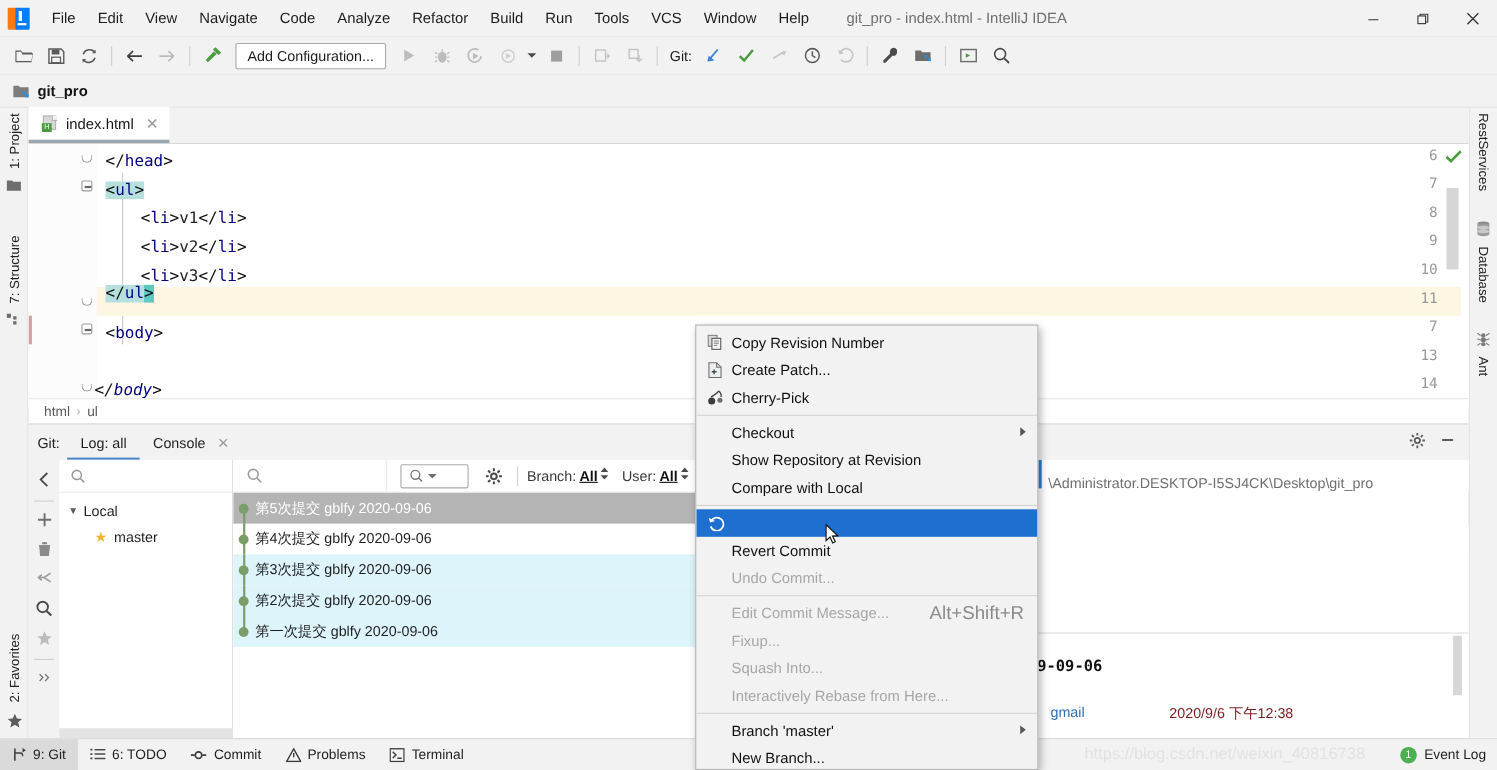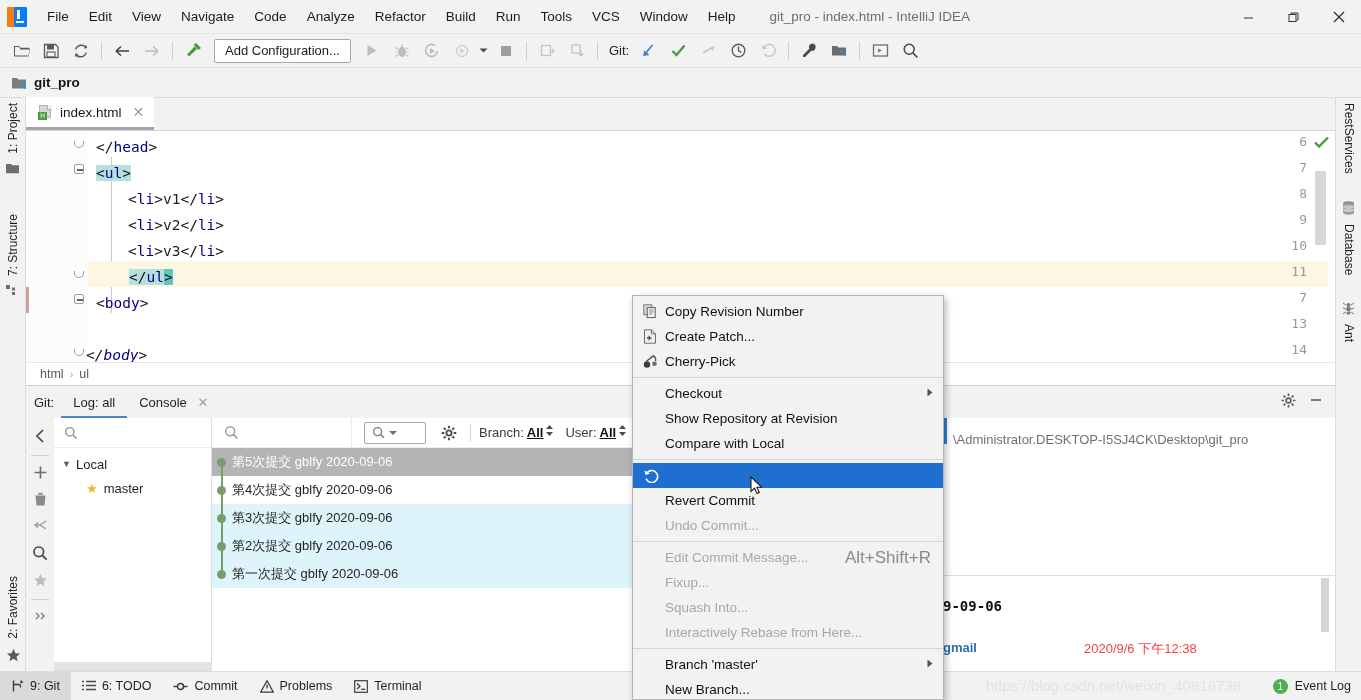--- a/index.html
+++ b/index.html
@@ -156,22 +156,22 @@
   .cmsg{ flex:1; white-space:nowrap; overflow:hidden;}
   .cauth{ width:62px; text-align:right; padding-right:14px; white-space:nowrap;}
   .tagchip{ display:inline-flex; align-items:center; gap:4px; margin-right:8px;}
   .tagbox{ background:#d4e9f2; padding:1px 4px; border-radius:1px; display:inline-flex; align-items:center; gap:3px;}
   .bang{ color:#5a7fa8; font-weight:bold; font-size:12px;}
 
   .detailcol{ position:absolute; right:0; top:0; width:393px; height:254px; background:#fff; border-left:1px solid #dcdcdc;}
   .dpath{ font-size:13px; color:#707070; padding:14px 0 0 10px; white-space:nowrap;}
   .dsplit{ position:absolute; left:0; top:157px; width:393px; height:1px; background:#dcdcdc;}
   .ddate{ position:absolute; left:0; top:180px; font-family:"DejaVu Sans Mono",monospace; font-weight:bold; font-size:14px; color:#111;}
-  .demail{ position:absolute; left:0; top:222px; font-size:13px; color:#2a6fb5; white-space:nowrap;font-weight:bold;}
-  .dtime{ position:absolute; left:141px; top:222px; font-size:13px; color:#ef4444; white-space:nowrap;}
+  .demail{ position:absolute; left:12px; top:222px; font-size:13px; color:#2a6fb5; white-space:nowrap;}
+  .dtime{ position:absolute; left:120px; top:222px; font-size:13px; color:#7f1d1d; white-space:nowrap;}
   .dscroll{ position:absolute; right:6px; top:160px; width:8px;height:54px;background:#d6d6d6;}
   .blueedge{ position:absolute; left:0; top:0; width:4px;height:26px; background:#2f7fd1;}
 
   
   .ctxmenu{
     position:absolute; left:632px; top:295px; width:312px;
     background:#f2f2f2; border:1px solid #b4b4b4;
     box-shadow:2px 3px 7px rgba(0,0,0,.28); z-index:50;
     padding:3px 0 0 0; overflow:hidden; height:405px;
   }
@@ -498,21 +498,21 @@
           <div class="codeline" style="top: 55px; left: 102px;"><span class="tok-txt">&lt;</span><span class="tok-tag">li</span><span class="tok-txt">&gt;</span>v1<span class="tok-txt">&lt;/</span><span class="tok-tag">li</span><span class="tok-txt">&gt;</span></div>
           <div class="lnum" style="top: 81px;">9</div>
           <div class="codeline" style="top: 81px; left: 102px;"><span class="tok-txt">&lt;</span><span class="tok-tag">li</span><span class="tok-txt">&gt;</span>v2<span class="tok-txt">&lt;/</span><span class="tok-tag">li</span><span class="tok-txt">&gt;</span></div>
           <div class="lnum" style="top: 107px;">10</div>
           <div class="codeline" style="top: 107px; left: 102px;"><span class="tok-txt">&lt;</span><span class="tok-tag">li</span><span class="tok-txt">&gt;</span>v3<span class="tok-txt">&lt;/</span><span class="tok-tag">li</span><span class="tok-txt">&gt;</span></div>
           <div class="hl-row" style="top: 130px;"></div>
           <div class="lnum" style="top: 133px;">11</div>
           <div class="foldmark arc" style="top: 137px;">
             <div class="box"></div>
           </div>
-          <div class="codeline" style="top: 133px; left: 70px; margin-left: 33px;"><span class="sel-cyan"><span class="tok-txt">&lt;/</span><span class="tok-tag">ul</span><span class="sel-dark"><span class="tok-txt">&gt;</span></span></span></div>
+          <div class="codeline" style="top: 123px; left: 70px;"><span class="sel-cyan"><span class="tok-txt">&lt;/</span><span class="tok-tag">ul</span><span class="sel-dark"><span class="tok-txt">&gt;</span></span></span></div>
           <div class="lnum" style="top: 159px;">7</div>
           <div class="foldmark" style="top: 163px;">
             <div class="box">
               <div class="minus"></div>
             </div>
           </div>
           <div class="codeline" style="top: 159px; left: 70px;"><span class="tok-txt">&lt;</span><span class="tok-tag">body</span><span class="tok-txt">&gt;</span></div>
           <div class="lnum" style="top: 185px;">13</div>
           <div class="codeline" style="top: 185px; left: 70px;">&nbsp;</div>
           <div class="lnum" style="top: 211px;">14</div>

